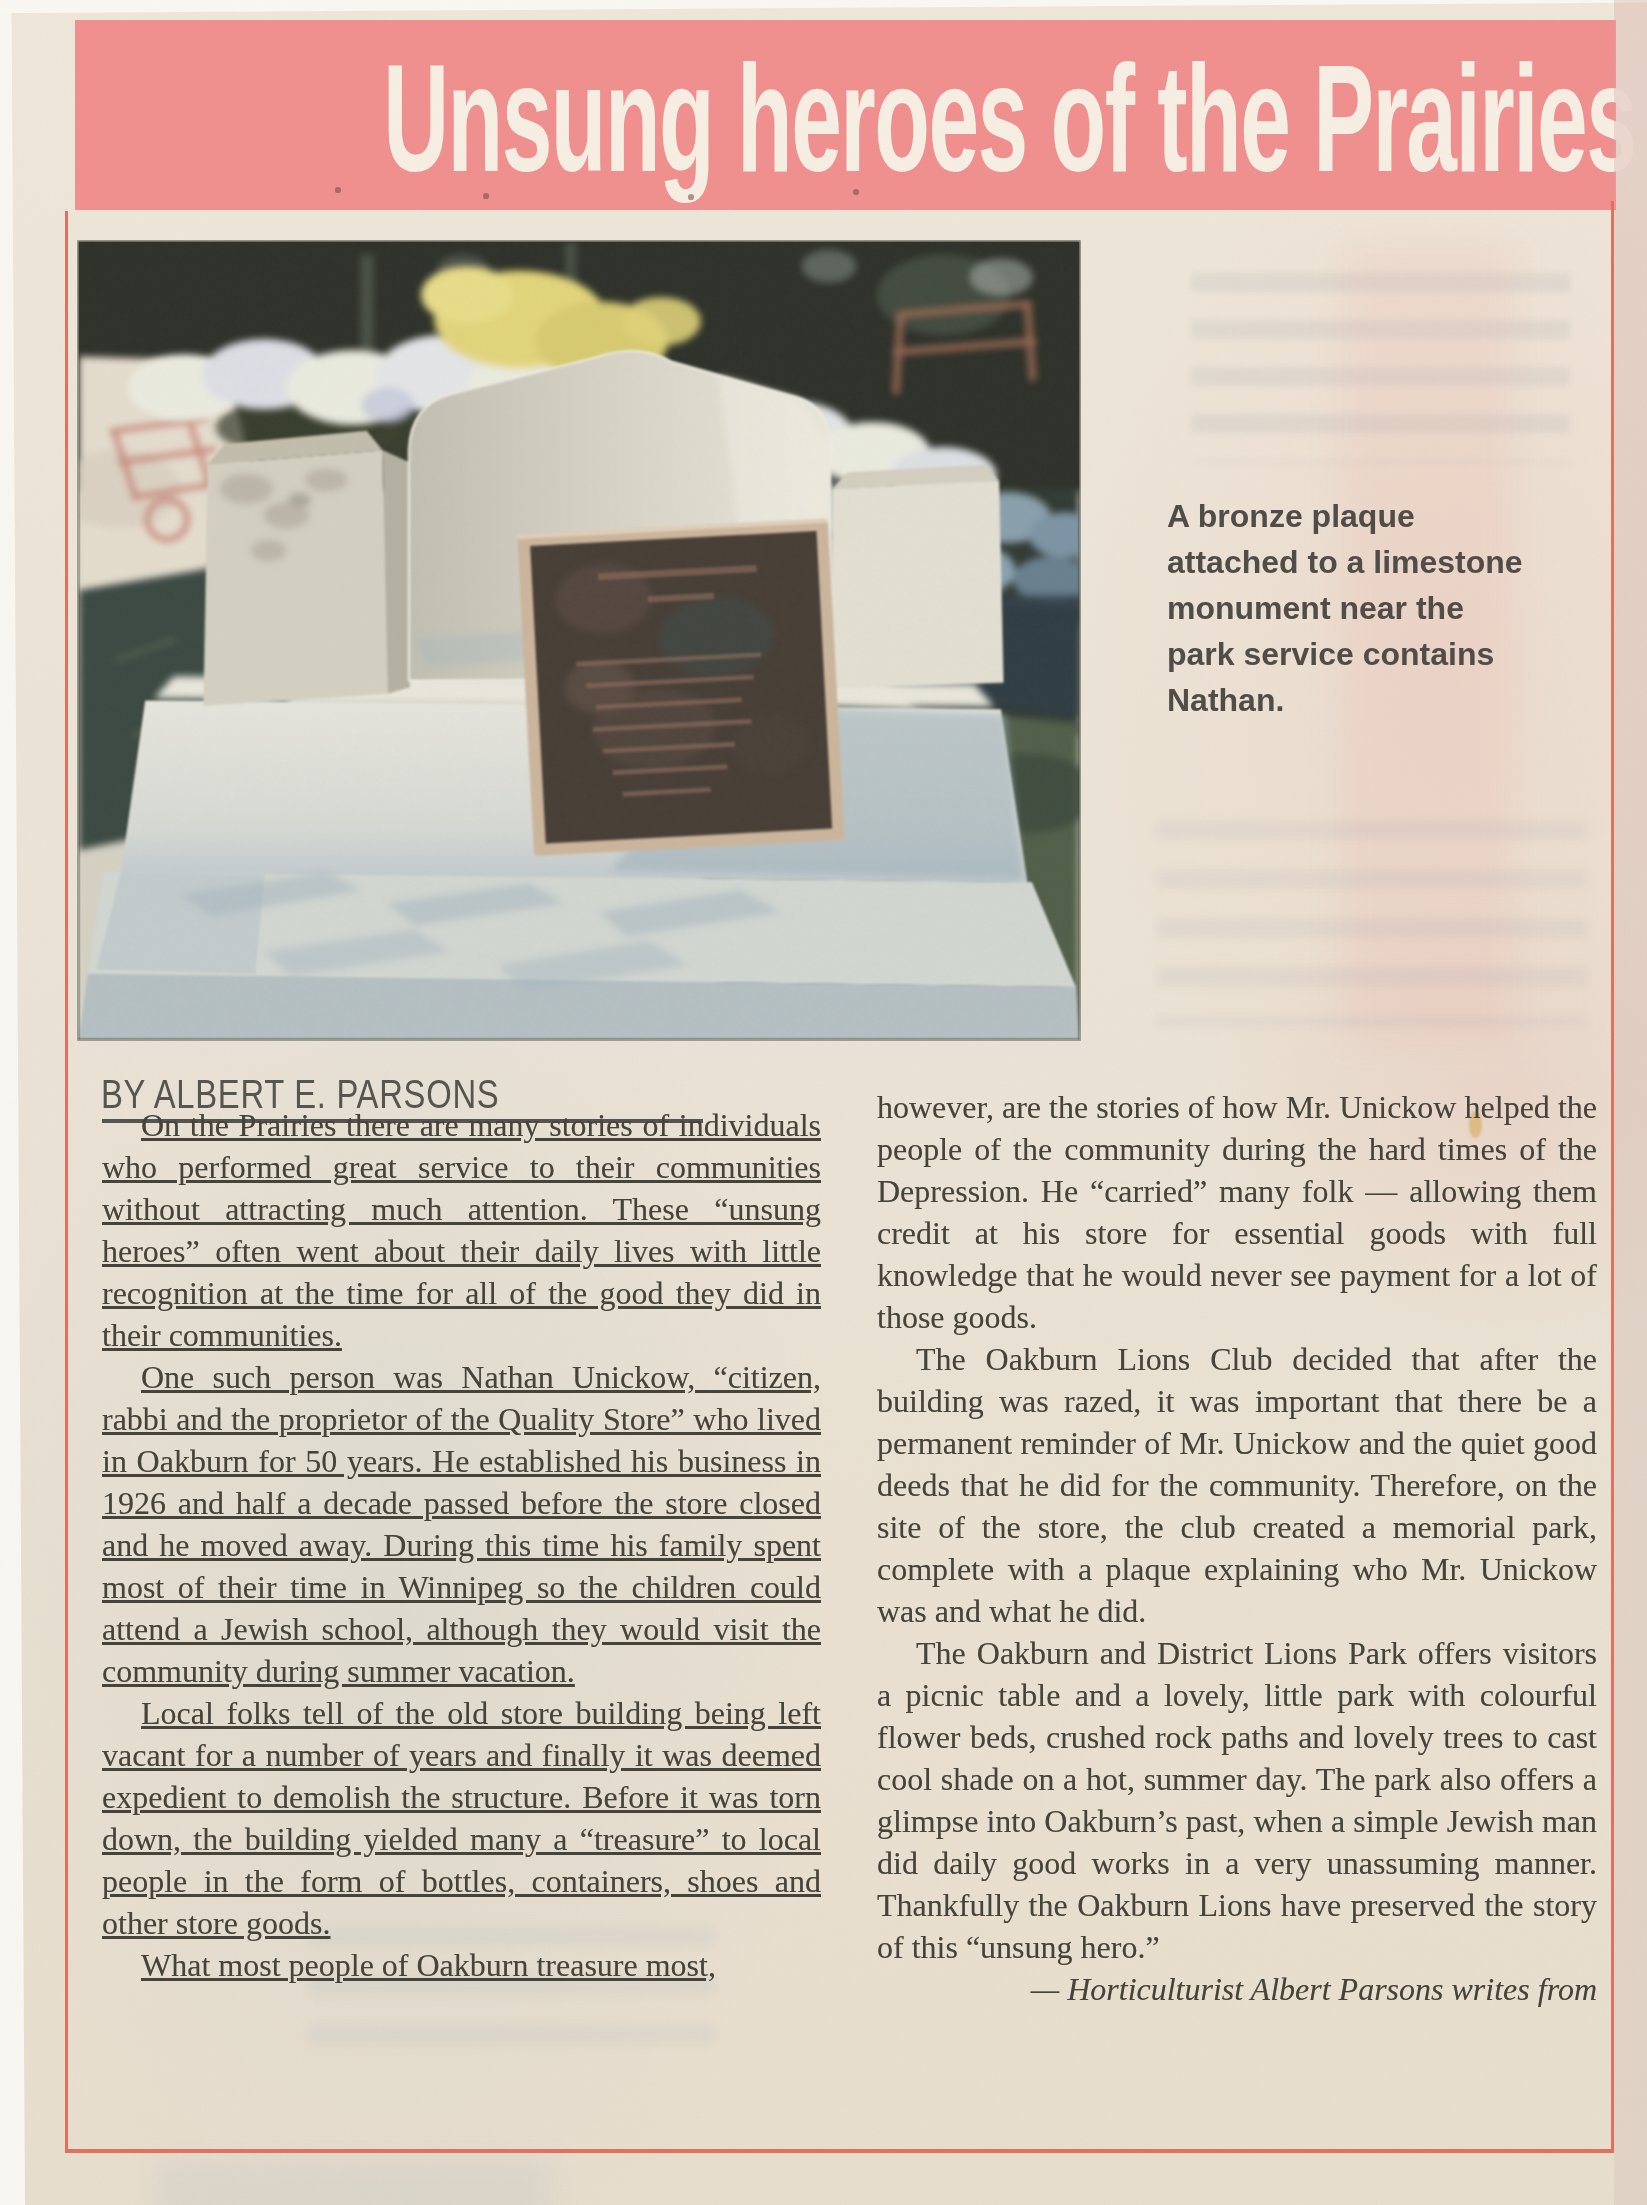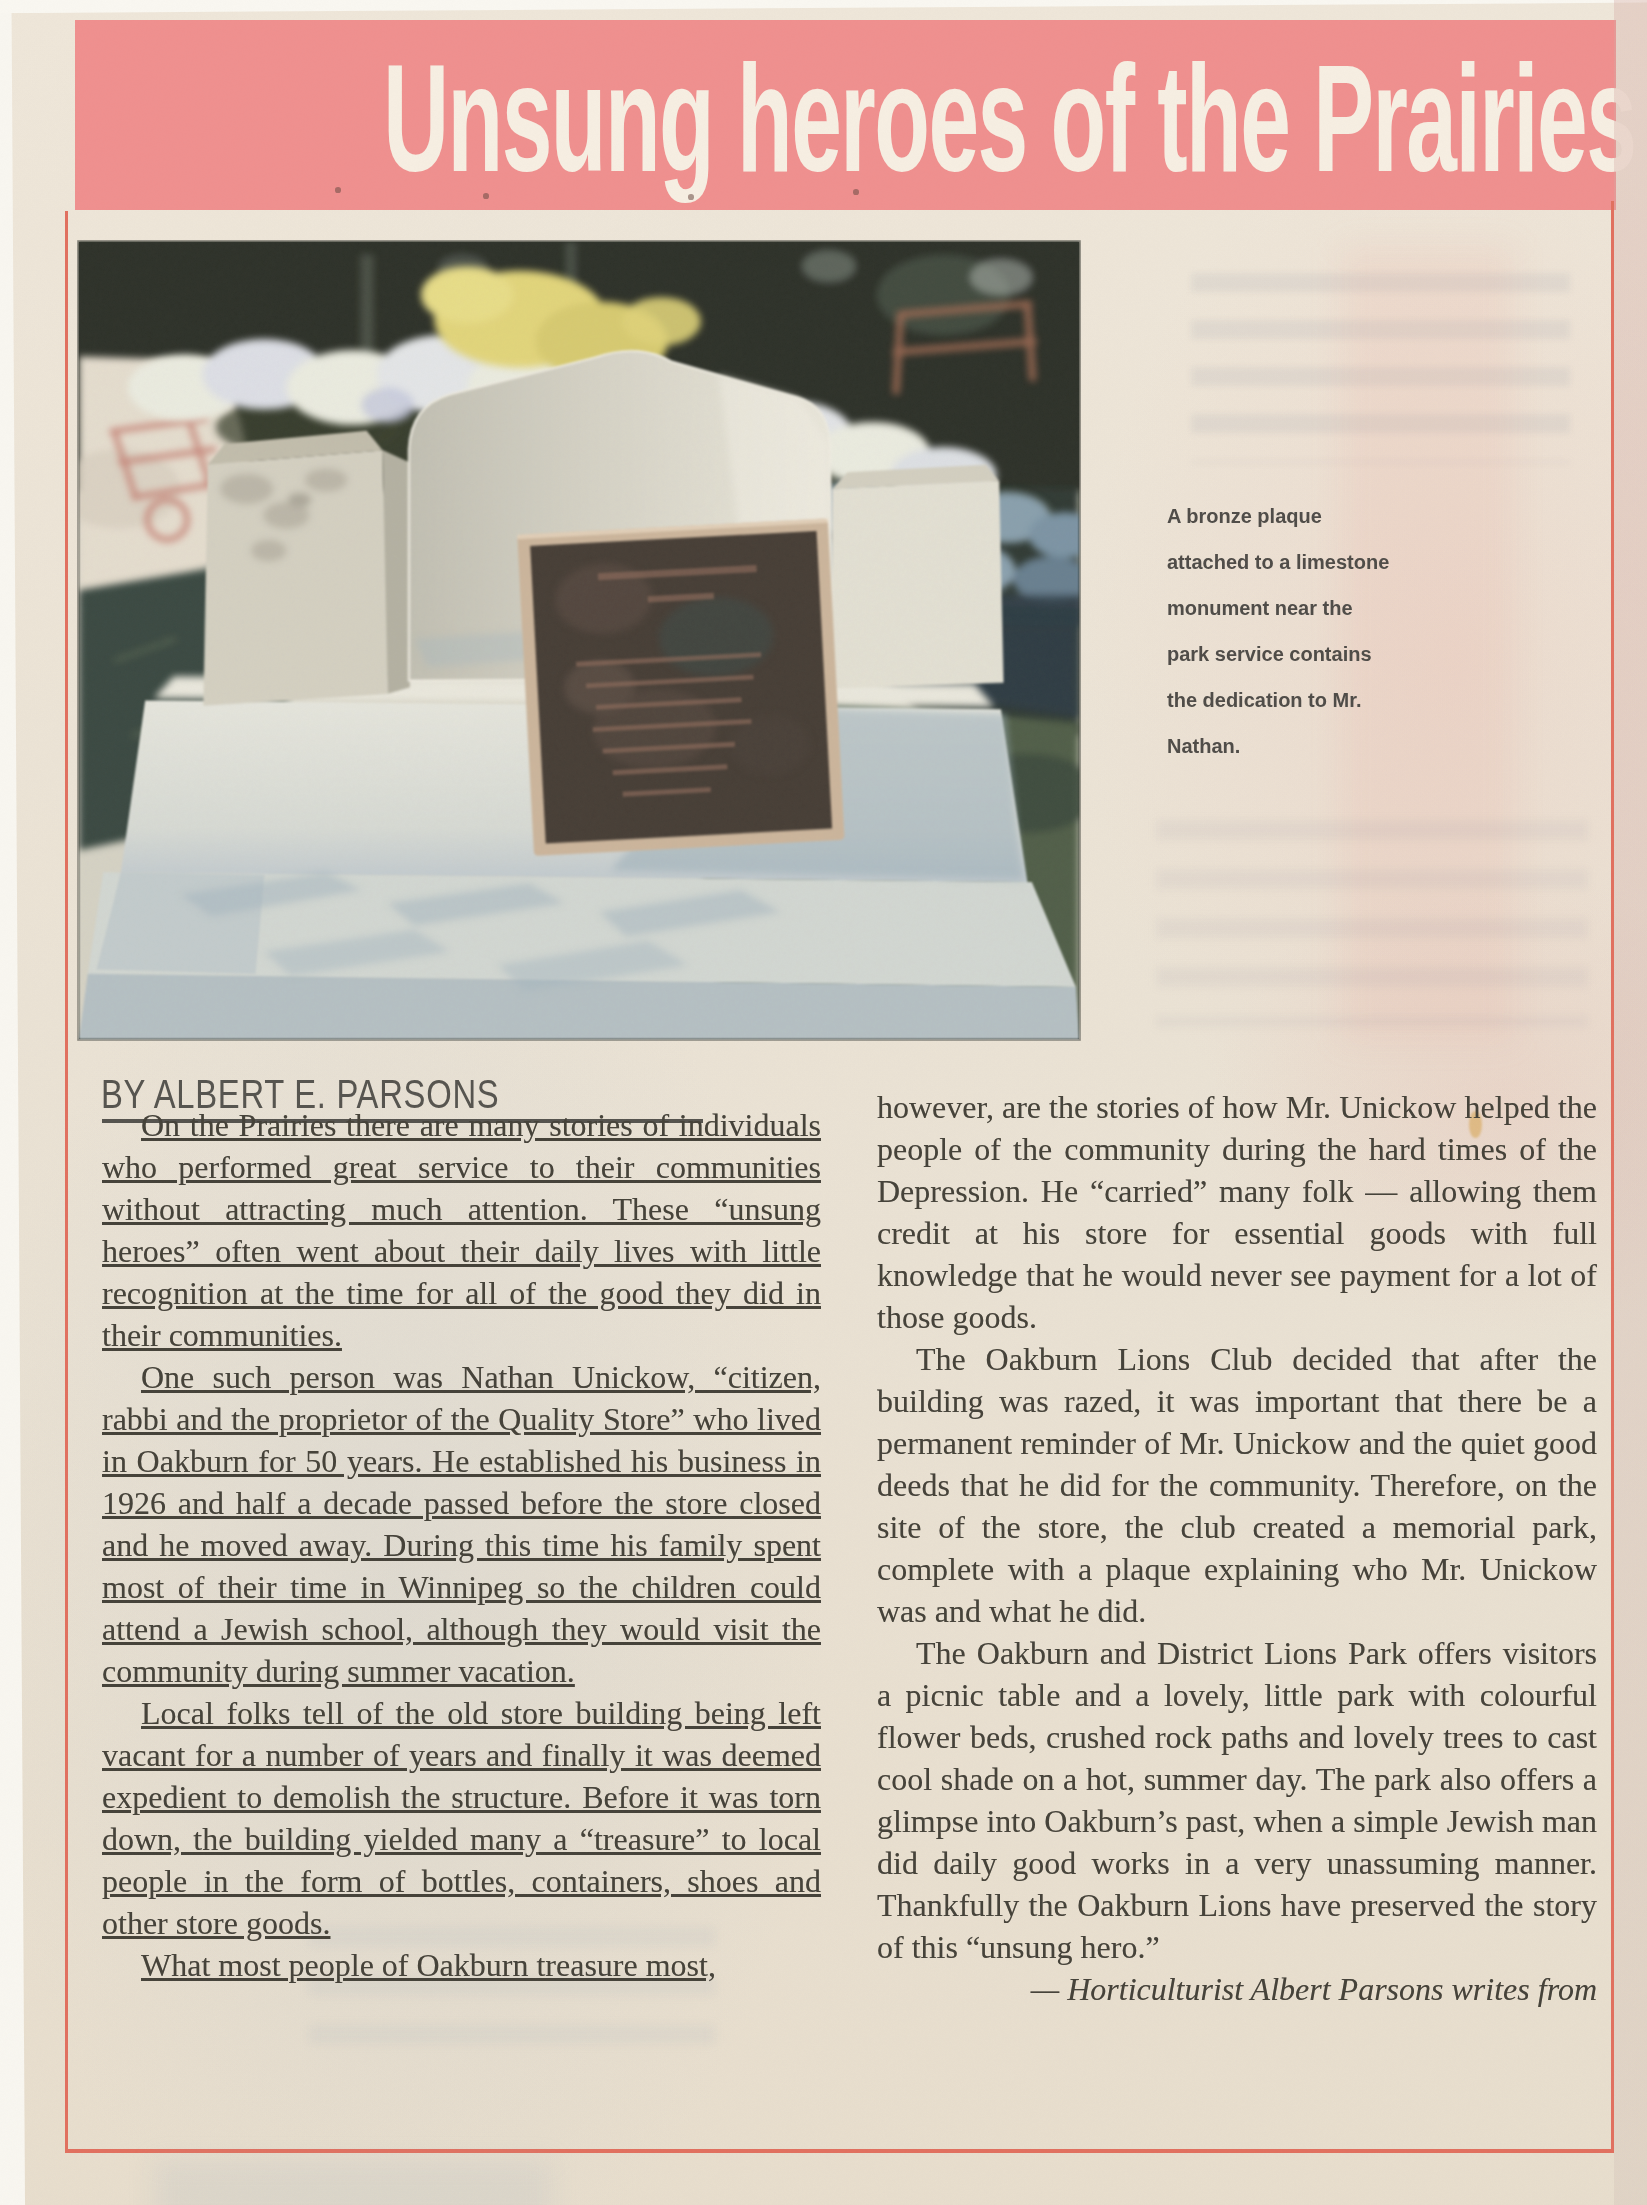--- a/index.html
+++ b/index.html
@@ -29,21 +29,21 @@
   .rule-red{position:absolute;background:var(--rule-red,#e2705f);}
   .rule-left{left:65px;top:211px;width:3.1px;height:1941px;}
   .rule-right{left:1611px;top:201px;width:3.1px;height:1951px;}
   .rule-bottom{left:65px;top:2149px;width:1549px;height:3.5px;}
   
   .photo{position:absolute;left:79px;top:242px;width:1000px;height:797px;background:#32362f;
     box-shadow:0 0 0 1.8px rgba(58,60,52,.55);}
   .photo svg{width:100%;height:100%;display:block;filter:blur(1.1px);}
   
   .caption{position:absolute;left:1167px;top:493px;width:432px;
-    font-family:"Liberation Sans",sans-serif;font-weight:bold;font-size:20px;line-height:46px;
+    font-family:"Liberation Sans",sans-serif;font-weight:bold;font-size:32px;line-height:46px;
     color:#4f4c48;}
   .caption p{margin:0;}
   
   .byline{position:absolute;left:101px;top:1071px;white-space:nowrap;
     font-family:"Liberation Sans",sans-serif;font-size:41px;font-weight:normal;color:#56544f;
     letter-spacing:0.9px;transform:scaleX(0.80);transform-origin:left center;}
   .byline-rule{position:absolute;left:102px;top:1119px;width:601px;height:4px;background:#55534e;}
   
   .col{position:absolute;font-size:32px;line-height:42px;color:#454239;text-align:justify;
     hyphens:auto;-webkit-hyphens:auto;text-shadow:0 0 0.4px rgba(70,64,58,.35);}
@@ -263,21 +263,20 @@
 
       <rect x="0" y="0" width="2267" height="1808" filter="url(#grainF)" opacity="0.16"></rect>
     </svg>
   </div>
 
   <div class="caption">
       <p class="para">A bronze plaque</p>
       <p class="para">attached to a limestone</p>
       <p class="para">monument near the</p>
       <p class="para">park service contains</p>
-      <p class="para">the dedication to Mr.</p>
       <p class="para">Nathan.</p>
     </div>
 
   <div class="byline">BY ALBERT E. PARSONS</div>
   <div class="byline-rule"></div>
 
   <div class="col col-left">
       <p class="para indent">On the Prairies there are many stories of individuals who performed great service to their communities without attracting much attention. These “unsung heroes” often went about their daily lives with little recognition at the time for all of the good they did in their communities.</p>
       <p class="para indent">One such person was Nathan Unickow, “citizen, rabbi and the proprietor of the Quality Store” who lived in Oakburn for 50 years. He established his business in 1926 and half a decade passed before the store closed and he moved away. During this time his family spent most of their time in Winnipeg so the children could attend a Jewish school, although they would visit the community during summer vacation.</p>
       <p class="para indent">Local folks tell of the old store building being left vacant for a number of years and finally it was deemed expedient to demolish the structure. Before it was torn down, the building yielded many a “treasure” to local people in the form of bottles, containers, shoes and other store goods.</p>

